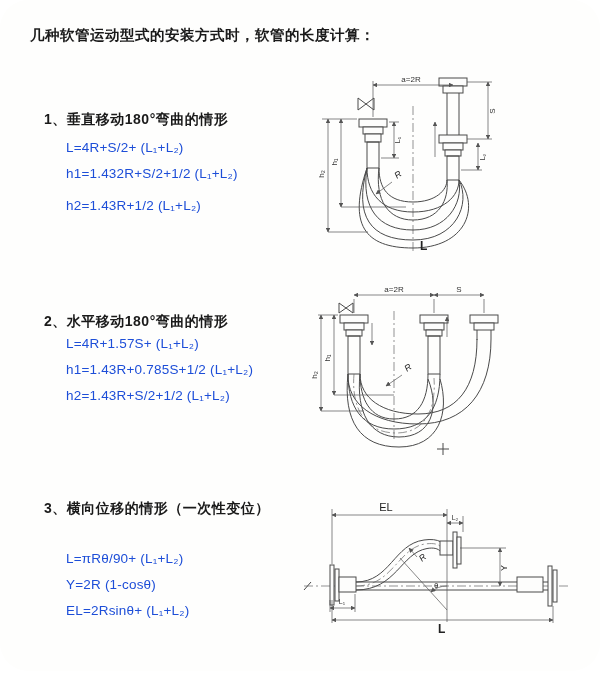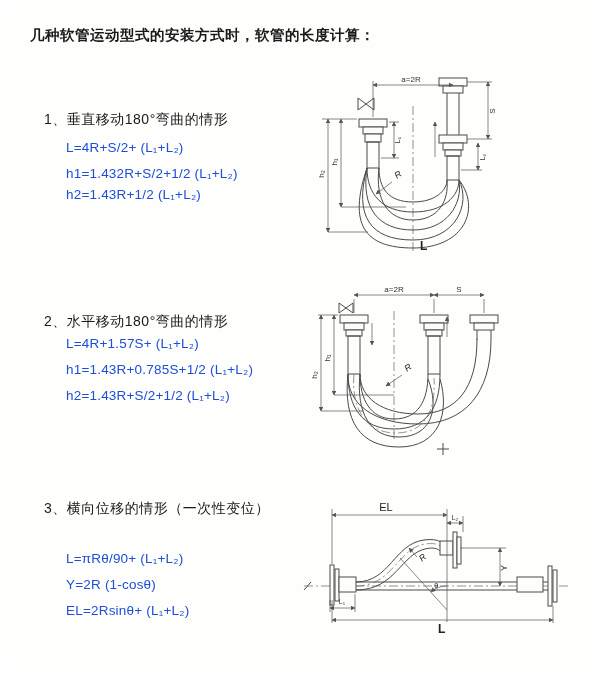--- a/index.html
+++ b/index.html
@@ -1,19 +1,19 @@
 <!DOCTYPE html>
 <html><head>
 <meta charset="utf-8">
 <style>
   html,body{margin:0;padding:0;background:#fff;}
   .page{position:relative;width:600px;height:671px;background:#fefefdf8;background:#fefefd;overflow:hidden;
         font-family:"Liberation Sans","DejaVu Sans",sans-serif;color:#1a1a1a;border-radius:28px;}
   .doc-title{position:absolute;left:30px;top:26px;font-size:14.5px;font-weight:700;letter-spacing:.5px;}
-  .sec-heading{position:absolute;left:44px;font-size:14px;font-weight:400;letter-spacing:.5px;}
+  .sec-heading{position:absolute;left:44px;font-size:14px;font-weight:700;letter-spacing:.5px;}
   .formula{position:absolute;left:66px;font-size:13.5px;font-weight:500;letter-spacing:.2px;color:#1d4ed8;}
   svg.diag{position:absolute;}
   svg text{fill:#222;font-family:"Liberation Sans","DejaVu Sans",sans-serif;}
   .dl line, .dl path.ld{stroke:#555;stroke-width:.7;fill:none;}
   .draw rect, .draw line, .draw path{stroke:#4a4a4a;stroke-width:1;fill:none;}
   .draw rect.solid{fill:#fdfdfc;}
   .cl{stroke:#666!important;stroke-width:.7!important;stroke-dasharray:9 3 2 3;}
   .dimtxt{font-size:8px;fill:#333;}
   .smalltxt{font-size:7px;fill:#333;}
   .bigtxt{font-size:12px;font-weight:700;}
@@ -21,21 +21,21 @@
 </head>
 <body>
 
 <div class="page">
 
   <div class="doc-title">几种软管运动型式的安装方式时，软管的长度计算：</div>
 
   <div class="sec-heading" style="top:111px">1、垂直移动180°弯曲的情形</div>
   <div class="formula" style="top:140px">L=4R+S/2+ (L₁+L₂)</div>
   <div class="formula" style="top:166px">h1=1.432R+S/2+1/2 (L₁+L₂)</div>
-  <div class="formula" style="top:187px">h2=1.43R+1/2 (L₁+L₂)</div>
+  <div class="formula" style="top:198px">h2=1.43R+1/2 (L₁+L₂)</div>
 
   <svg class="diag" style="left:308px;top:62px" width="280" height="195" viewBox="0 0 280 195">
     <defs>
       <marker id="ah1" viewBox="0 0 10 10" refX="9" refY="5" markerWidth="7" markerHeight="7" orient="auto-start-reverse">
         <path d="M0,0 L10,5 L0,10 z" fill="#555"></path>
       </marker>
       <pattern id="br1" width="4" height="4" patternUnits="userSpaceOnUse">
         <path d="M0,4 L4,0 M0,0 L4,4" stroke="#8a8a8a" stroke-width="0.5"></path>
       </pattern>
     </defs>

